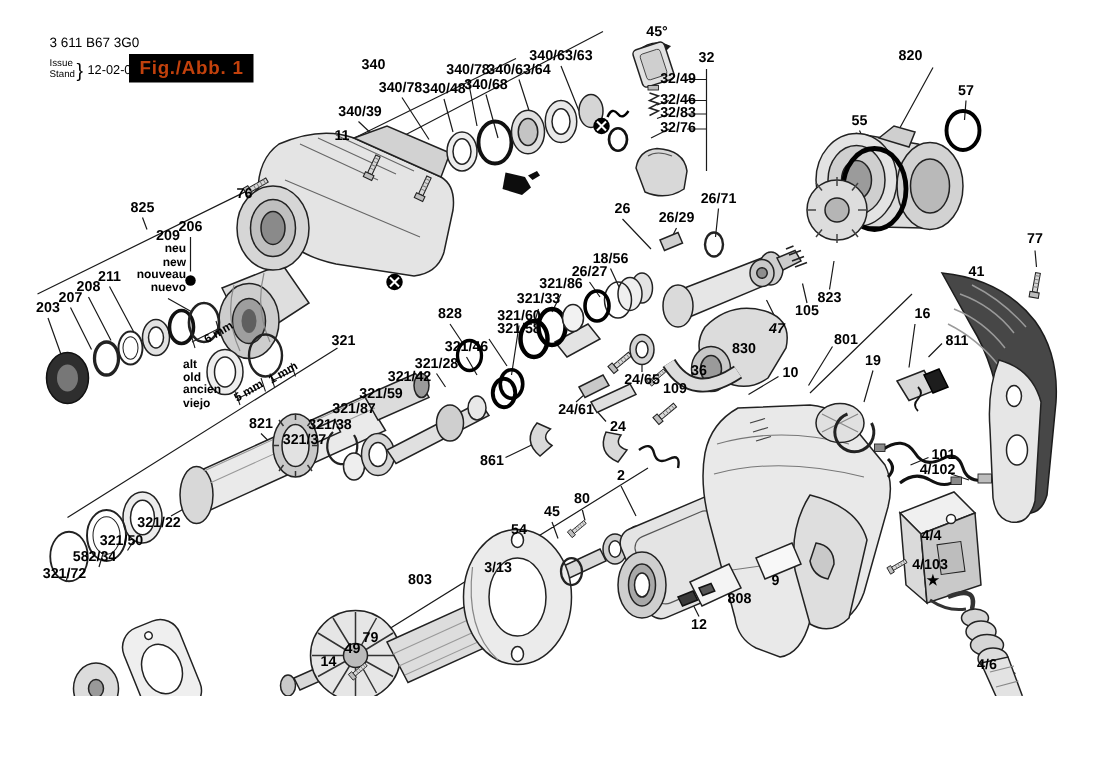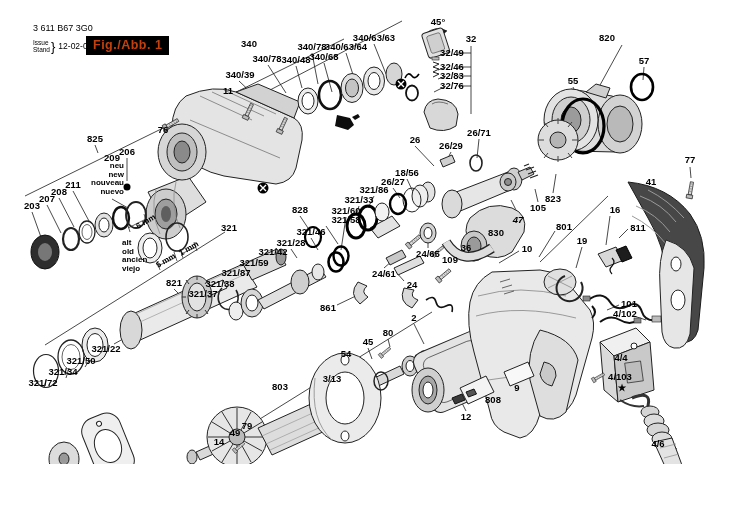--- a/index.html
+++ b/index.html
@@ -426,21 +426,21 @@
       <span class="plabel" style="left: 291px; top: 243px;">321/28</span>
       <span class="plabel" style="left: 273px; top: 252px;">321/42</span>
       <span class="plabel" style="left: 254px; top: 263px;">321/59</span>
       <span class="plabel" style="left: 236px; top: 273px;">321/87</span>
       <span class="plabel" style="left: 220px; top: 284px;">321/38</span>
       <span class="plabel" style="left: 203px; top: 294px;">321/37</span>
       <span class="plabel" style="left: 328px; top: 308px;">861</span>
       <span class="plabel" style="left: 174px; top: 283px;">821</span>
       <span class="plabel" style="left: 106px; top: 349px;">321/22</span>
       <span class="plabel" style="left: 81px; top: 361px;">321/50</span>
-      <span class="plabel" style="left: 63px; top: 372px;">321/34</span>
+      <span class="plabel" style="left: 63px; top: 372px;">582/34</span>
       <span class="plabel" style="left: 43px; top: 383px;">321/72</span>
       <span class="plabel" style="left: 414px; top: 318px;">2</span>
       <span class="plabel" style="left: 388px; top: 333px;">80</span>
       <span class="plabel" style="left: 368px; top: 342px;">45</span>
       <span class="plabel" style="left: 346px; top: 354px;">54</span>
       <span class="plabel" style="left: 332px; top: 379px;">3/13</span>
       <span class="plabel" style="left: 280px; top: 387px;">803</span>
       <span class="plabel" style="left: 247px; top: 426px;">79</span>
       <span class="plabel" style="left: 235px; top: 433px;">49</span>
       <span class="plabel" style="left: 219px; top: 442px;">14</span>

